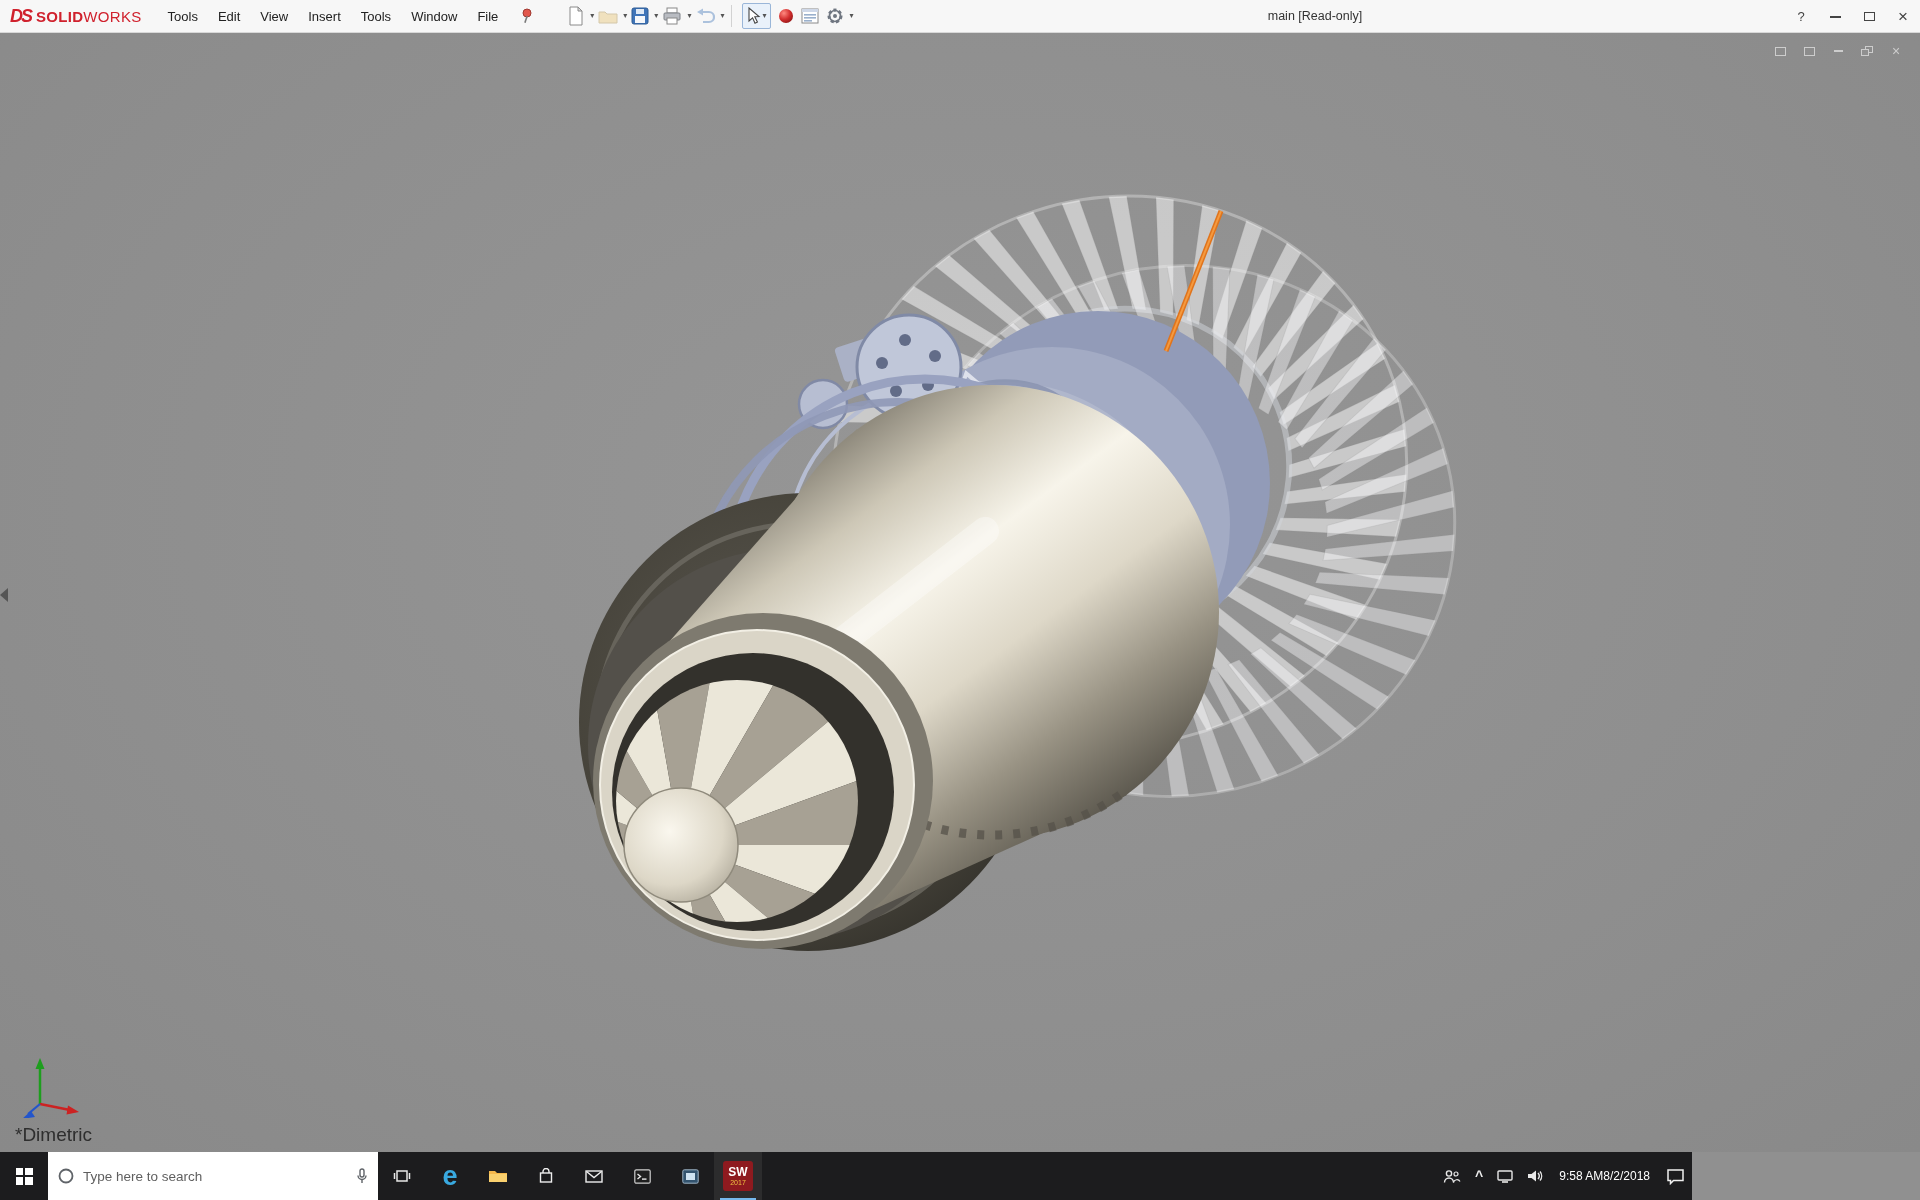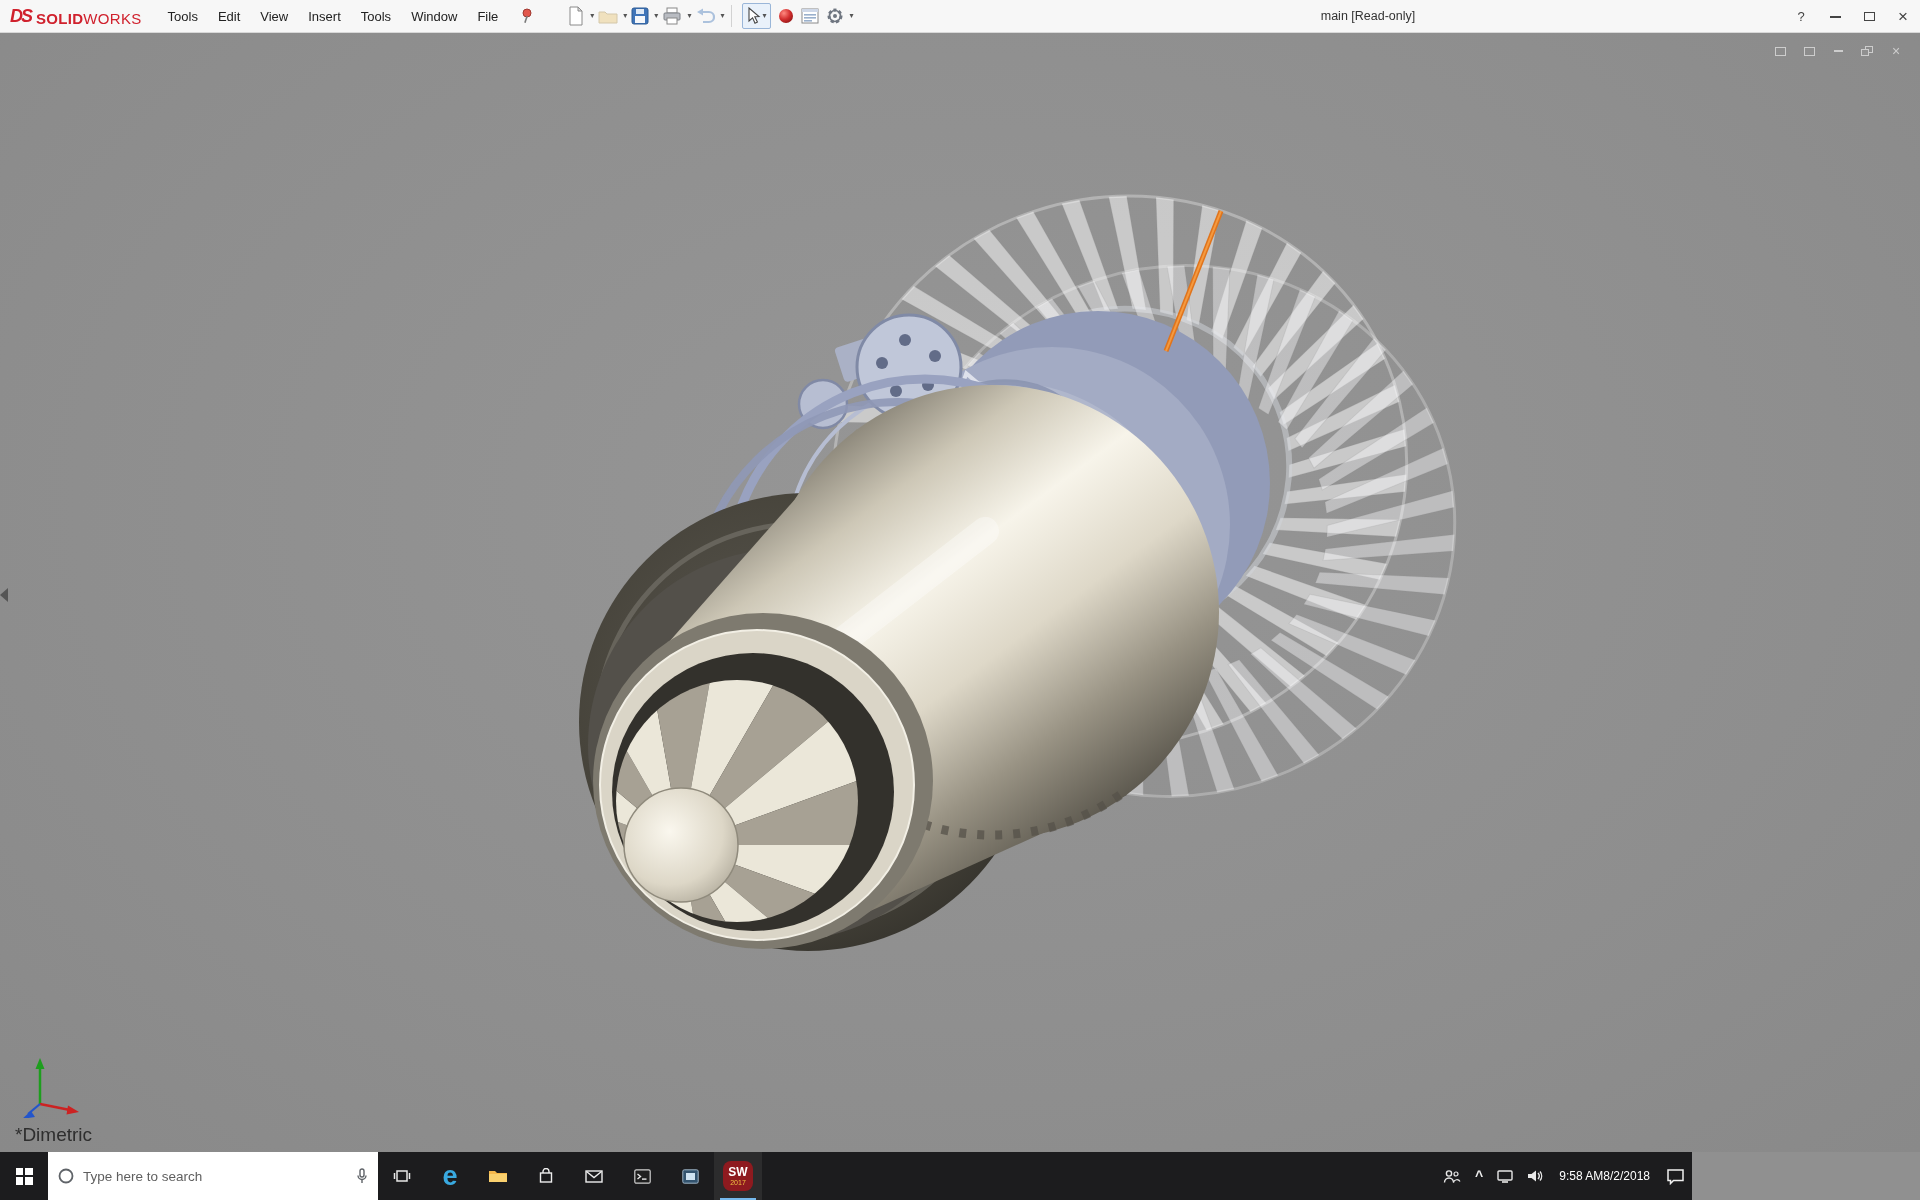--- a/index.html
+++ b/index.html
@@ -2,34 +2,34 @@
 <html><head>
 <meta charset="utf-8">
 <style>
   *{margin:0;padding:0;box-sizing:border-box}
   html,body{width:1920px;height:1200px;overflow:hidden}
   body{font-family:"Liberation Sans",sans-serif;background:#909090;position:relative;user-select:none}
 
   
   .titlebar{position:absolute;top:0;left:0;width:1920px;height:33px;background:#f7f7f7;
     border-bottom:1px solid #d8d8d8;display:flex;align-items:center;z-index:30}
-  .logo{display:flex;align-items:flex-end;padding:0 16px 0 10px;white-space:nowrap}
+  .logo{display:flex;align-items:center;padding:0 16px 0 10px;white-space:nowrap}
   .ds-glyph{color:#d0212d;font-weight:bold;font-style:italic;font-size:18px;letter-spacing:-2px;margin-right:5px}
   .brand-solid{color:#d0212d;font-weight:bold;font-size:15px;letter-spacing:.3px}
   .brand-works{color:#d0212d;font-weight:400;font-size:15px;letter-spacing:.3px}
   .menubar{display:flex;align-items:center;height:33px}
   .menu-item{padding:0 10px;font-size:13px;color:#222;line-height:33px;cursor:default}
   .pin-btn{margin-left:6px;display:flex;align-items:center;justify-content:center;width:24px;height:24px}
   .toolbar{display:flex;align-items:center;margin-left:26px;gap:1px;height:33px}
   .tool{display:flex;align-items:center;justify-content:center;height:28px;padding:0 3px}
   .caret{font-size:8px;color:#555;margin-left:1px;line-height:28px}
   .tool-sep{width:1px;height:22px;background:#d2d2d2;margin:0 6px}
   .tool-select{display:flex;align-items:center;border:1px solid #9ab6d8;background:#e9f1fa;
     border-radius:2px;height:26px;padding:0 4px;margin:0 3px}
-  .doc-title{position:absolute;left:1368px;top:0;transform:translateX(-50%);line-height:33px;
+  .doc-title{position:absolute;left:1315px;top:0;transform:translateX(-50%);line-height:33px;
     font-size:12.5px;color:#333;white-space:nowrap}
   .win-controls{position:absolute;right:0;top:0;height:33px;display:flex;align-items:stretch}
   .winbtn{width:34px;display:flex;align-items:center;justify-content:center;color:#444;font-size:13px}
   .wb-min-bar{width:11px;height:2px;background:#444}
   .wb-max-box{width:11px;height:9px;border:1.5px solid #444}
   .wb-close{font-size:17px;line-height:33px}
 
   
   .viewport{position:absolute;top:33px;left:0;width:1920px;height:1119px;
     background:radial-gradient(ellipse at 50% 42%, #969696 0%, #8e8e8e 65%, #898989 100%)}
@@ -52,21 +52,21 @@
   .taskbar{position:absolute;left:0;bottom:0;width:1692px;height:48px;background:#1c1c1e;
     display:flex;align-items:stretch;z-index:40}
   .tb-btn{width:48px;display:flex;align-items:center;justify-content:center;position:relative}
   .winlogo{width:17px;height:17px;display:grid;grid-template-columns:1fr 1fr;grid-template-rows:1fr 1fr;gap:2px}
   .winlogo i{background:#fff;display:block}
   .search{width:330px;background:#ffffff;display:flex;align-items:center;padding:0 10px;gap:9px}
   .search input{border:0;outline:0;flex:1;font-size:13.5px;color:#333;background:transparent;
     font-family:"Liberation Sans",sans-serif}
   .search input::placeholder{color:#5f5f5f}
   .edge-e{font-size:27px;font-weight:bold;color:#39a9e0;line-height:1}
-  .sw-badge{width:30px;height:30px;background:#8e1a1f;border-radius:8px;display:flex;flex-direction:column;
+  .sw-badge{width:30px;height:30px;background:#8e1a1f;border-radius:3px;display:flex;flex-direction:column;
     align-items:center;justify-content:center;line-height:1}
   .sw-badge .sw{color:#fff;font-weight:bold;font-size:12px}
   .sw-badge .yr{color:#f0c040;font-size:7px;margin-top:1px}
   .tb-active{background:rgba(255,255,255,.07)}
   .tb-underline{position:absolute;bottom:0;left:6px;right:6px;height:2px;background:#76b9ed}
   .tray{margin-left:auto;display:flex;align-items:stretch}
   .tray-btn{display:flex;align-items:center;justify-content:center;padding:0 7px}
   .tray-caret{color:#eee;font-size:14px;font-weight:bold}
   .clock{display:flex;flex-direction:row;align-items:center;justify-content:center;
     color:#fff;font-size:12px;line-height:15px;padding:0 9px}

